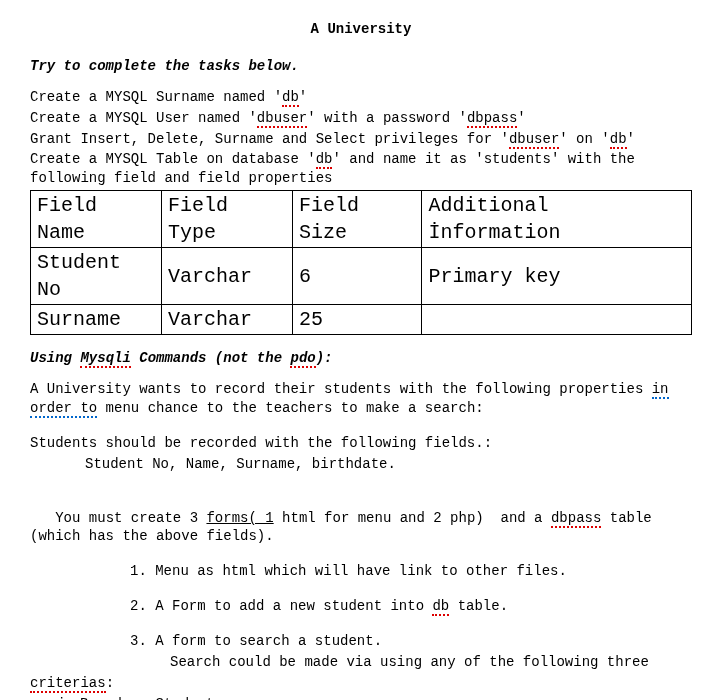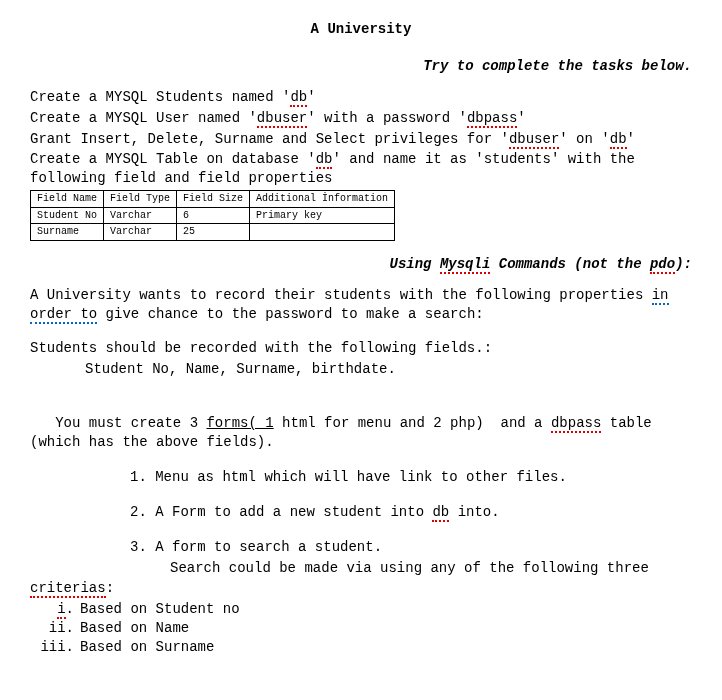--- a/index.html
+++ b/index.html
@@ -15,41 +15,40 @@
   }
   .title {
     font-weight: bold;
     text-align: center;
     margin-bottom: 18px;
   }
   .subtitle {
     font-style: italic;
     font-weight: bold;
     margin: 6px 0 12px 0;
-    text-align: right;
   }
   .para {
     margin: 2px 0;
   }
   .spell {
     border-bottom: 2px dotted #d00;
   }
   .grammar {
     border-bottom: 2px dotted #06c;
   }
   table {
     border-collapse: collapse;
     margin-top: 2px;
     margin-bottom: 14px;
   }
   td {
     border: 1px solid #000;
     padding: 1px 6px;
     font-family: "Courier New", Courier, monospace;
-    font-size: 10px;
+    font-size: 20px;
   }
   .indent1 { padding-left: 55px; }
   .list-ind { padding-left: 100px; }
   .search-ind { padding-left: 140px; }
   .roman-list { margin-top: 2px; }
   .roman-item {
     display: flex;
   }
   .roman-num {
     width: 44px;
@@ -59,21 +58,21 @@
   u { }
 </style>
 </head>
 <body>
 
 <div class="title">A University</div>
 
 <div class="subtitle">Try to complete the tasks below.</div>
 
 <div class="para">
-  <span>Create a MYSQL Students named '</span><span class="spell">db</span><span>'</span>
+  <span>Create a MYSQL Surname named '</span><span class="spell">db</span><span>'</span>
 </div>
 
 <div class="para">
   <span>Create a MYSQL User named '</span><span class="spell">dbuser</span><span>' with a password '</span><span class="spell">dbpass</span><span>'</span>
 </div>
 
 <div class="para">
   <span>Grant Insert, Delete, Surname and Select privileges for '</span><span class="spell">dbuser</span><span>' on '</span><span class="spell">db</span><span>'</span>
 </div>
 
@@ -102,40 +101,40 @@
     <td></td>
   </tr>
 </tbody>
   </table>
 
 <div class="subtitle">
   <span>Using </span><span class="spell">Mysqli</span><span> Commands (not the </span><span class="spell">pdo</span><span>):</span>
 </div>
 
 <div class="para">
-  <span>A University wants to record their students with the following properties </span><span class="grammar">in order to</span><span> give chance to the password to make a search:</span>
+  <span>A University wants to record their students with the following properties </span><span class="grammar">in order to</span><span> menu chance to the teachers to make a search:</span>
 </div>
 
 <div style="height:12px"></div>
 
 <div class="para">Students should be recorded with the following fields.:</div>
 <div class="para indent1">Student No, Name, Surname, birthdate.</div>
 
 <div style="height:12px"></div>
 
 <div class="para" style="white-space:pre-wrap;">
 <span>   You must create 3 </span><u>forms( 1</u><span> html for menu and 2 php)  and a </span><span class="spell">dbpass</span><span> table (which has the above fields).</span>
 </div>
 
 <div style="height:12px"></div>
 
 <div class="para list-ind">1. Menu as html which will have link to other files.</div>
 <div style="height:12px"></div>
 <div class="para list-ind">
-  <span>2. A Form to add a new student into </span><span class="spell">db</span><span> into.</span>
+  <span>2. A Form to add a new student into </span><span class="spell">db</span><span> table.</span>
 </div>
 <div style="height:12px"></div>
 <div class="para list-ind">3. A form to search a student.</div>
 <div class="para search-ind">
   <span>Search could be made via using any of the following three </span>
 </div>
 <div class="para">
   <span class="spell">criterias</span><span>:</span>
 </div>
 

